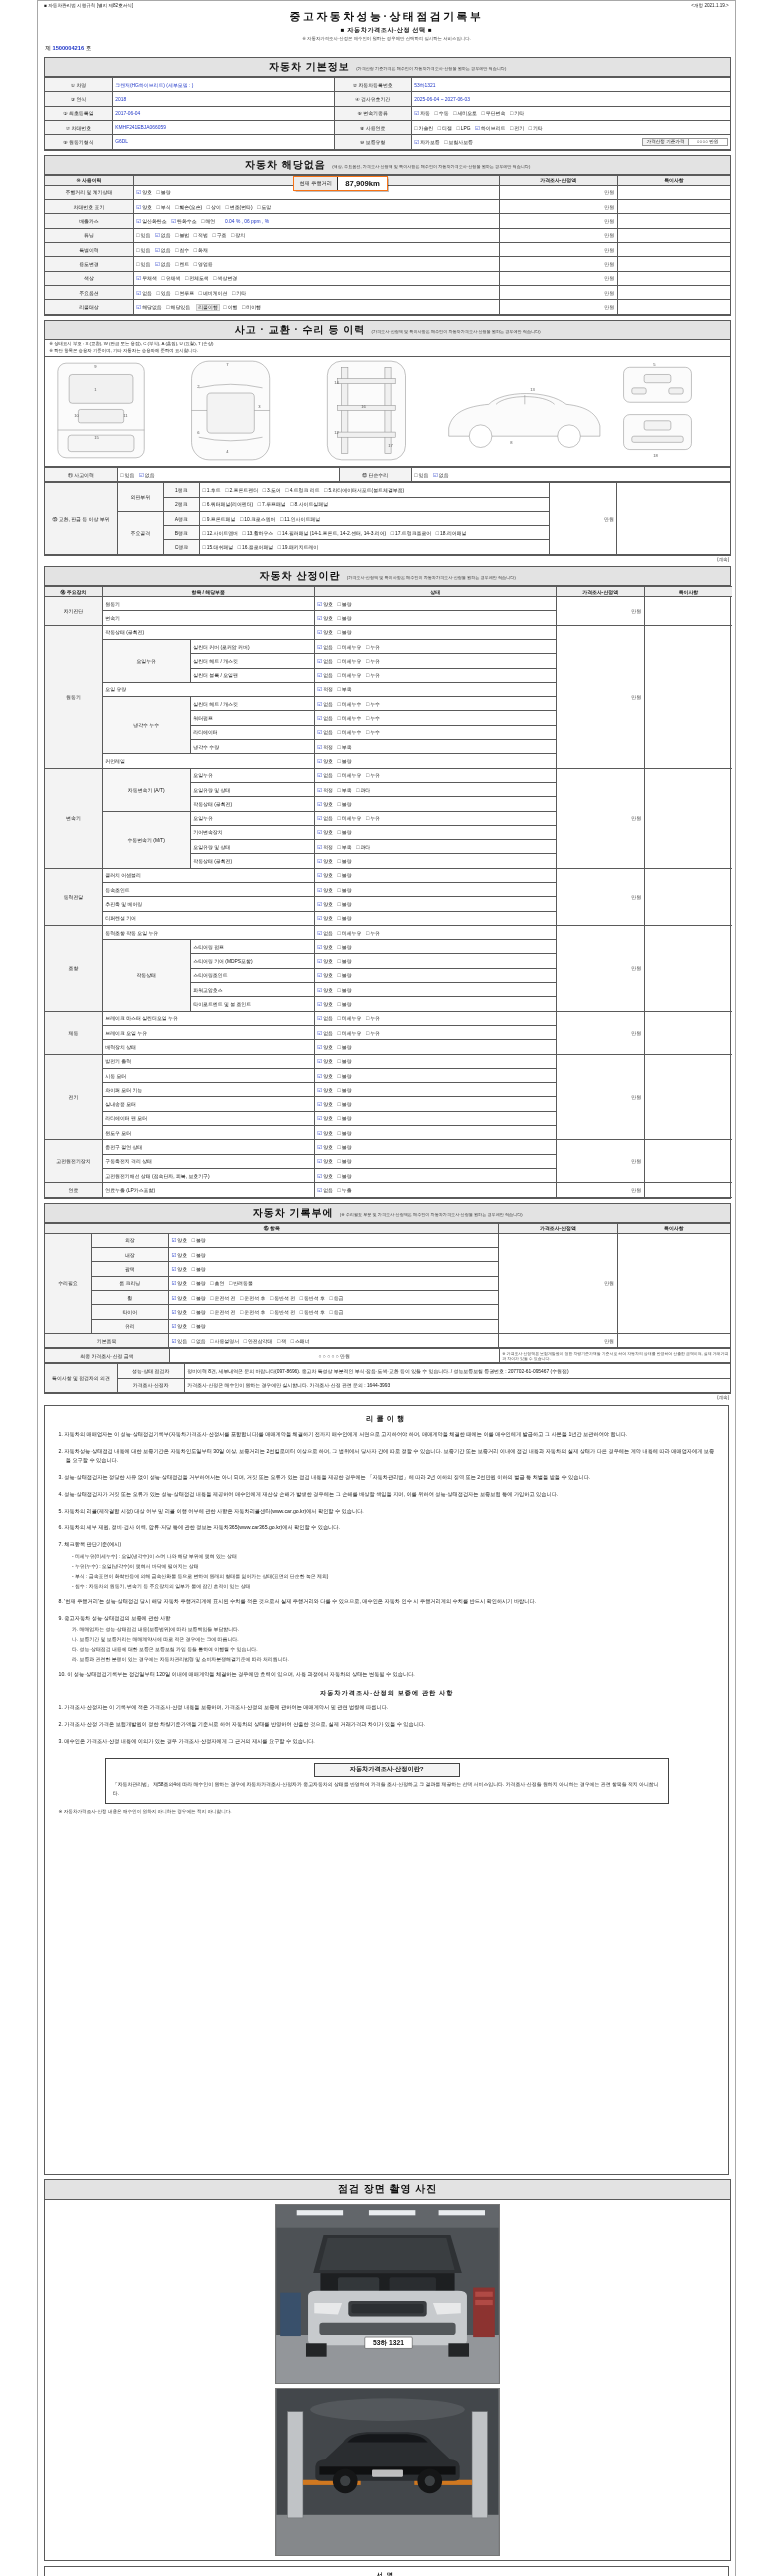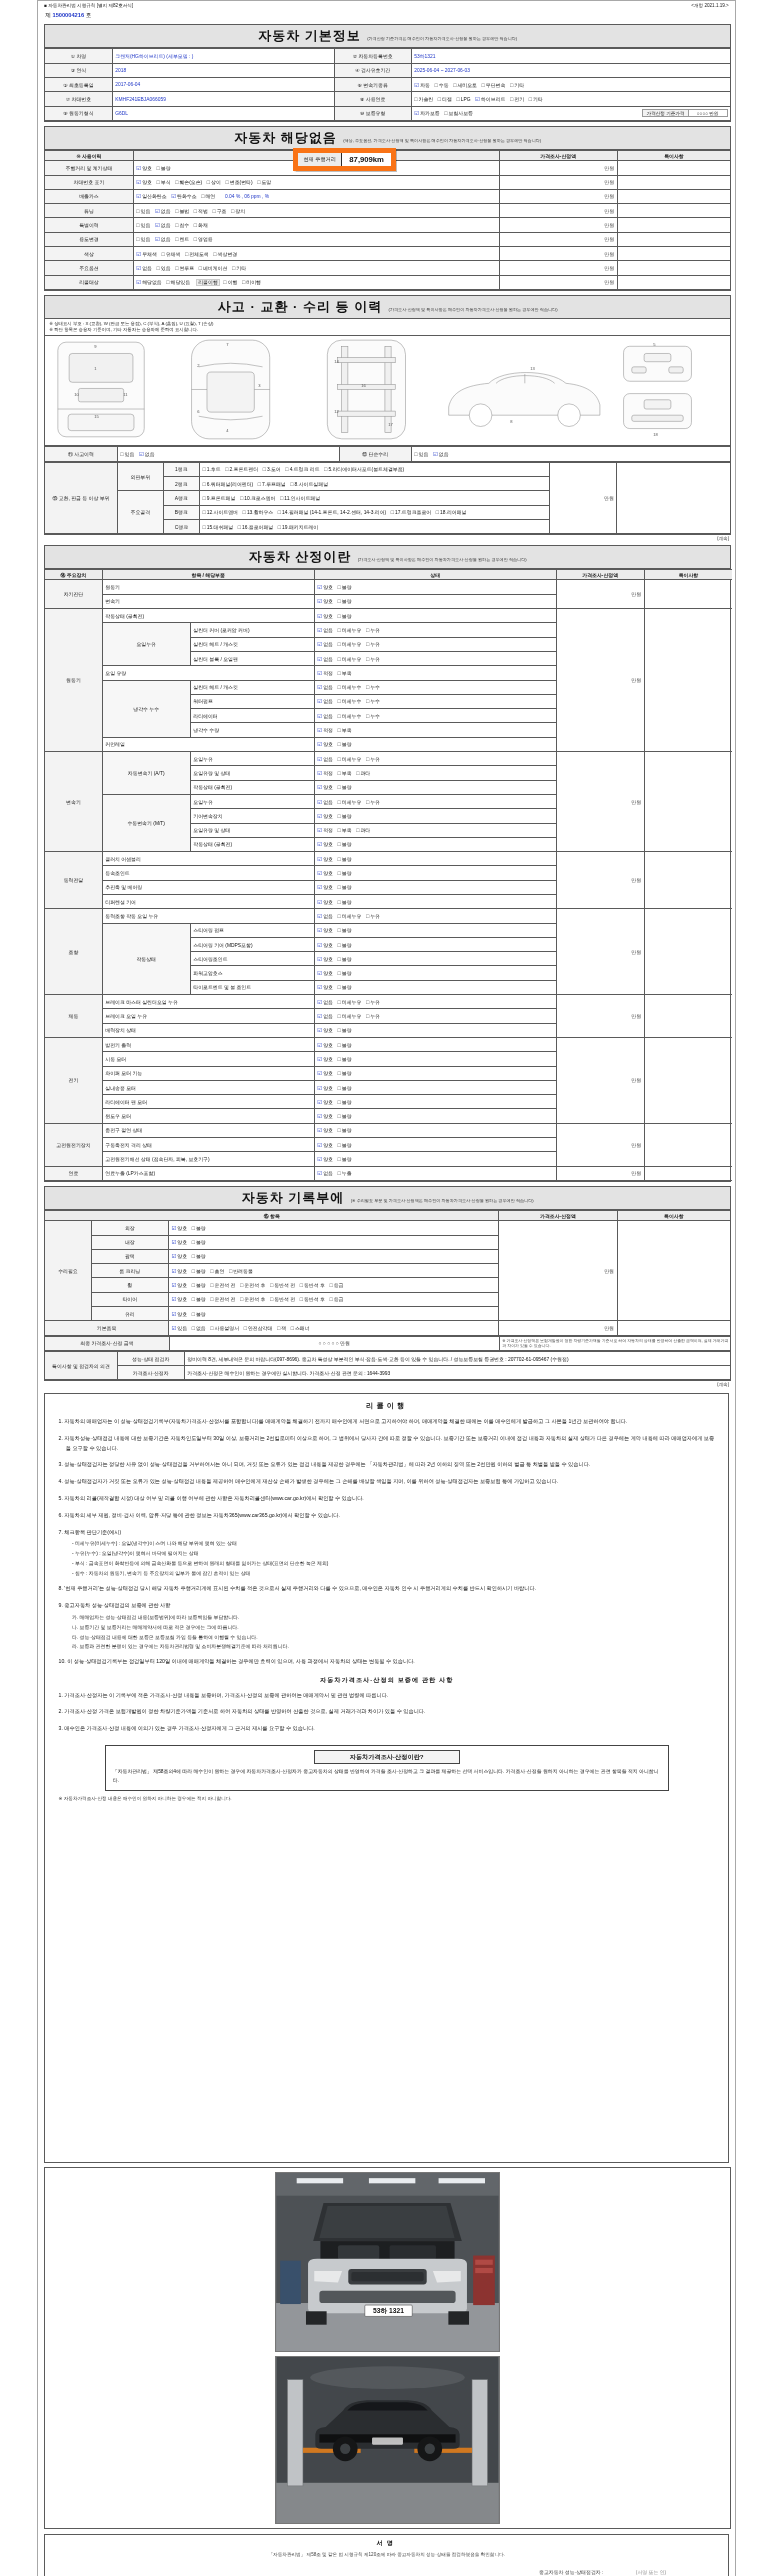--- a/index.html
+++ b/index.html
@@ -16,37 +16,37 @@
   .doc-no .num{color:#1f36c7;font-weight:bold;}
   table{border-collapse:collapse;width:685px;table-layout:fixed;}
   td,th{border:0.5px solid #5a5a5a;padding:1px 2.6px;font-size:4.9px;vertical-align:middle;
         word-break:break-all;}
   th{background:#ececec;font-weight:bold;text-align:center;padding:1.5px 1px;}
   .sec{margin-top:4.1px;border:0.5px solid #5a5a5a;width:685px;position:relative;background:#fff;}
   .sec table{width:100%;}
   .sec table td:first-child,.sec table th:first-child{border-left:none;}
   .sec table td:last-child,.sec table th:last-child{border-right:none;}
   .sec-head{background:#e3e3e3;text-align:center;padding:2.1px 0;border-bottom:0.5px solid #5a5a5a;}
-  .sec-title{font-size:13px;font-weight:bold;letter-spacing:1px;}
+  .sec-title{font-size:10px;font-weight:bold;letter-spacing:1px;}
   .sec-sub{font-size:4.1px;color:#333;margin-left:4.1px;}
   .lab{background:#f3f3f3;text-align:center;}
   .seclab{background:#f7f7f7;text-align:center;}
   .val{color:#1f36c7;}
   .cell{height:11.3px;}
   .cbx{font-size:5.4px;margin-right:1px;color:#444;}
   .cbx.on{color:#1f36c7;font-weight:bold;}
   .opt{margin-right:4.6px;white-space:nowrap;display:inline-block;}
   .olb{font-size:4.9px;}
   .grp{margin:0 3.1px 0 1px;font-size:4.9px;color:#222;background:#f0f0f0;padding:0 1.5px;border:0.5px solid #ccc;}
   .extra{margin-left:5.2px;font-size:4.9px;color:#1f36c7;}
   .price{text-align:right;color:#333;}
   .note{}
   .cont{width:685px;margin:1px auto 0;text-align:right;font-size:4.6px;color:#333;}
   
-  .mileage-box{position:absolute;left:248px;top:20.6px;display:flex;border:5px solid #f97316;
+  .mileage-box{position:absolute;left:248px;top:20.6px;display:flex;border:1px solid #f97316;
                background:#fff;z-index:4;box-shadow:0.5px 0.5px 1px rgba(0,0,0,.25);}
   .mb-l{background:#ececec;font-size:5.2px;padding:3.1px 5.2px;border-right:0.5px solid #2b2b2b;display:flex;align-items:center;}
   .mb-v{font-size:7.7px;font-weight:bold;padding:2.1px 7.2px;display:flex;align-items:center;}
   
   .diag-wrap{position:relative;width:100%;height:109px;border-bottom:0.5px solid #5a5a5a;background:#fff;}
   .dnum{position:absolute;font-size:4.1px;color:#555;}
   .legend-row{font-size:4.4px;color:#222;padding:1.5px 4.1px;border-bottom:0.5px solid #5a5a5a;line-height:1.5;}
   
   .notice-box{border:0.5px solid #5a5a5a;width:685px;margin-top:5.2px;min-height:770px;box-sizing:border-box;padding:5.2px 13.4px 7.2px;}
   .notice-title{text-align:center;font-size:7.2px;font-weight:bold;letter-spacing:3.1px;margin:2.1px 0 6.2px;}
@@ -72,20 +72,25 @@
 </head>
 <body>
 
 <div class="sheet">
 
   <div class="topline">
     <span>■ 자동차관리법 시행규칙 [별지 제82호서식]</span>
     <span>&lt;개정 2021.1.19.&gt;</span>
   </div>
 
+  <div class="title-wrap">
+    <div class="doc-title">중고자동차성능·상태점검기록부</div>
+    <div class="doc-sub">■ 자동차가격조사·산정 선택 ■</div>
+    <div class="doc-note">※ 자동차가격조사·산정은 매수인이 원하는 경우에만 선택하여 실시하는 서비스입니다.</div>
+  </div>
   <div class="doc-no">
     <span>제</span>
     <span class="num">1500004216</span>
     <span>호</span>
   </div>
 
   <div class="sec">
     <div class="sec-head">
       <span class="sec-title">자동차 기본정보</span>
       <span class="sec-sub">(가격산정 기준가격은 매수인이 자동차가격조사·산정을 원하는 경우에만 적습니다)</span>
@@ -690,20 +695,23 @@
         <div class="n-item">3. 매수인은 가격조사·산정 내용에 이의가 있는 경우 가격조사·산정자에게 그 근거의 제시를 요구할 수 있습니다.</div>
       </div>
     <div class="n-frame">
       <div class="n-frame-title">자동차가격조사·산정이란?</div>
       <div class="n-frame-text">「자동차관리법」 제58조의4에 따라 매수인이 원하는 경우에 자동차가격조사·산정자가 중고자동차의 상태를 반영하여 가격을 조사·산정하고 그 결과를 제공하는 선택 서비스입니다. 가격조사·산정을 원하지 아니하는 경우에는 관련 항목을 적지 아니합니다.</div>
     </div>
     <div class="n-foot">※ 자동차가격조사·산정 내용은 매수인이 원하지 아니하는 경우에는 적지 아니합니다.</div>
   </div>
 
   <div class="sec">
+    <div class="sec-head">
+      <span class="sec-title">점검 장면 촬영 사진</span>
+    </div>
 
     <svg class="photo" width="223" height="178" viewBox="0 0 432 345">
       <rect width="432" height="345" fill="#4d5155"></rect>
       <rect y="0" width="432" height="44" fill="#62666a"></rect>
       <rect x="40" y="10" width="90" height="10" fill="#e9ecef"></rect>
       <rect x="180" y="10" width="90" height="10" fill="#e9ecef"></rect>
       <rect x="315" y="10" width="90" height="10" fill="#e9ecef"></rect>
       <rect y="252" width="432" height="93" fill="#93969a"></rect>
       <rect x="8" y="170" width="40" height="84" fill="#39506b"></rect>
       <rect x="382" y="160" width="42" height="96" fill="#8c3330"></rect>

